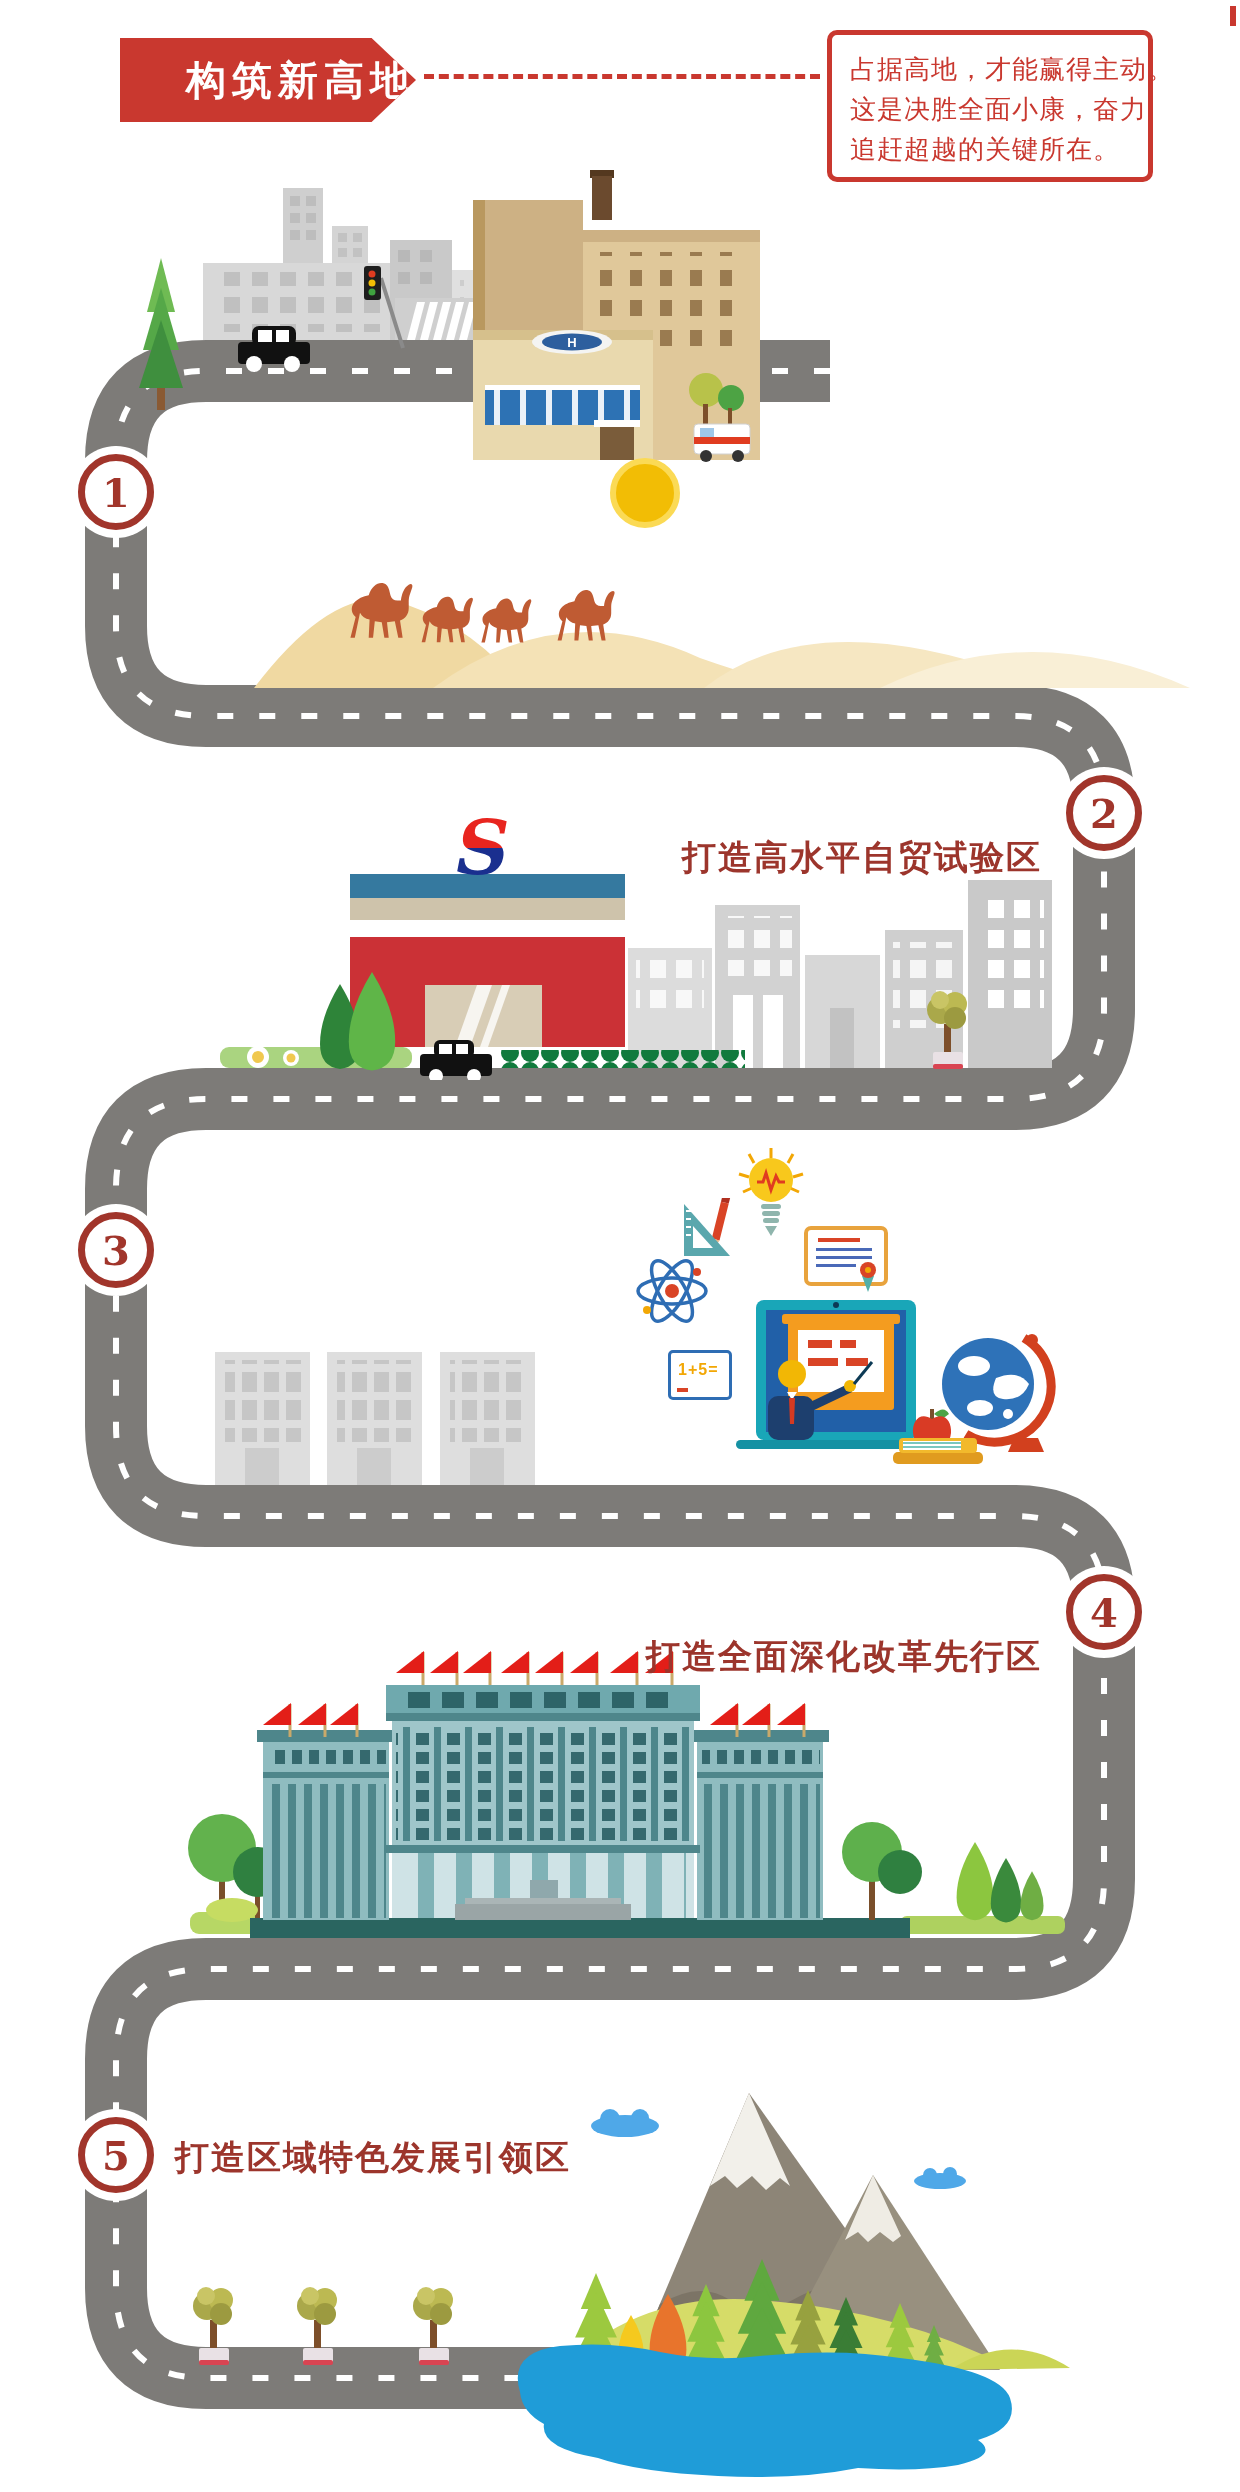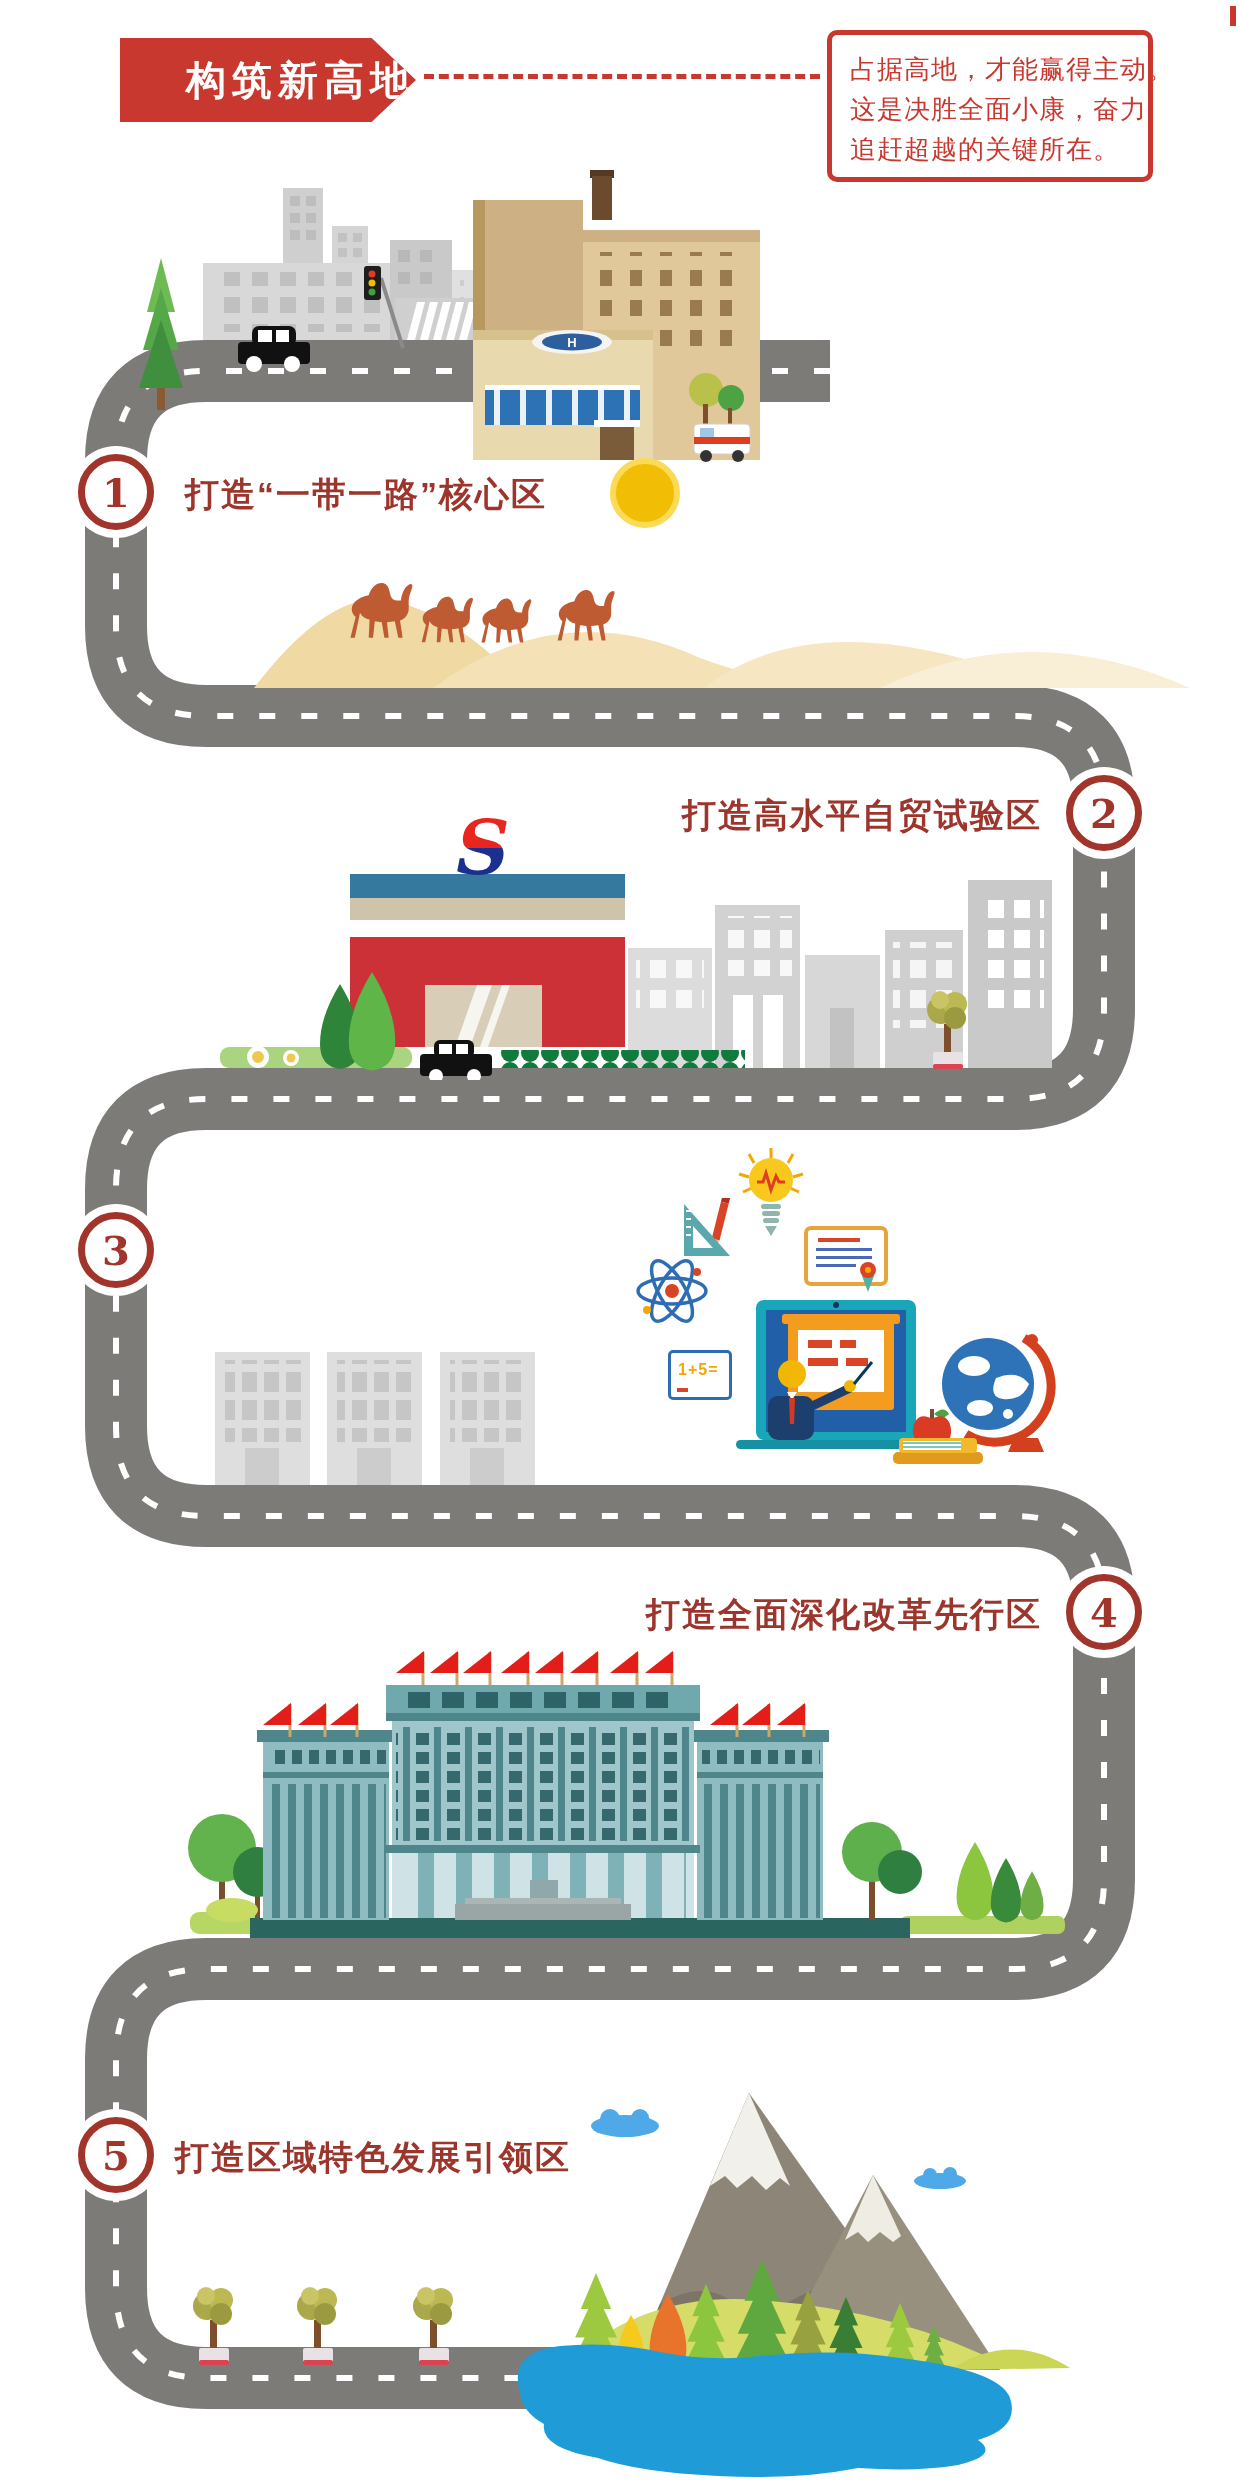--- a/index.html
+++ b/index.html
@@ -17,21 +17,21 @@
   #quote{left:827px;top:30px;width:326px;height:152px;box-sizing:border-box;border:5px solid #c9382f;
     border-radius:10px;padding:14px 18px;color:#c9382f;font-size:26px;line-height:40px;letter-spacing:1px;background:#fff;}
   #quote span{display:block;white-space:nowrap;}
   
   .badge{position:absolute;width:92px;height:92px;background:#fff;border-radius:50%;
     display:flex;align-items:center;justify-content:center;}
   .badge-inner{width:62px;height:62px;border:7px solid #a1352b;border-radius:50%;color:#a1352b;
     font-weight:bold;font-size:40px;display:flex;align-items:center;justify-content:center;
     font-family:"DejaVu Serif","Liberation Serif",serif;}
   .mlabel{position:absolute;font-size:34px;font-weight:bold;color:#9c352c;white-space:nowrap;letter-spacing:2px;}
-  .right-align{text-align:right;}
+  .right-align{text-align:right;margin-top:42px;}
   
   #sun{left:610px;top:458px;width:58px;height:58px;border-radius:50%;background:#f2bd05;border:6px solid #fbda55;box-sizing:content-box;}
   
   #mathboard{left:668px;top:1350px;width:58px;height:44px;border:3px solid #2e6db4;border-radius:5px;background:#fff;}
   #mathboard span{position:absolute;left:7px;top:8px;font-size:16px;font-weight:bold;color:#f2a705;letter-spacing:1px;}
   #mathboard i{position:absolute;left:6px;bottom:5px;width:11px;height:4px;background:#d94426;}
 </style>
 </head>
 <body>
 
@@ -483,21 +483,20 @@
 
   <svg class="abs" style="left:180px;top:2280px" width="300" height="95" viewBox="180 2280 300 95">
     <use href="#potTree" transform="translate(191,2286)"></use>
     <use href="#potTree" transform="translate(295,2286)"></use>
     <use href="#potTree" transform="translate(411,2286)"></use>
   </svg>
 
   <div class="badge" style="left:70px;top:446px">
     <div class="badge-inner">1</div>
   </div>
-  <div class="mlabel" style="left:185px;top:472px">打造“一带一路”核心区</div>
 
   <div class="badge" style="left:1058px;top:767px">
     <div class="badge-inner">2</div>
   </div>
   <div class="mlabel right-align" style="right:198px;top:793px">打造高水平自贸试验区</div>
 
   <div class="badge" style="left:70px;top:1204px">
     <div class="badge-inner">3</div>
   </div>
 

